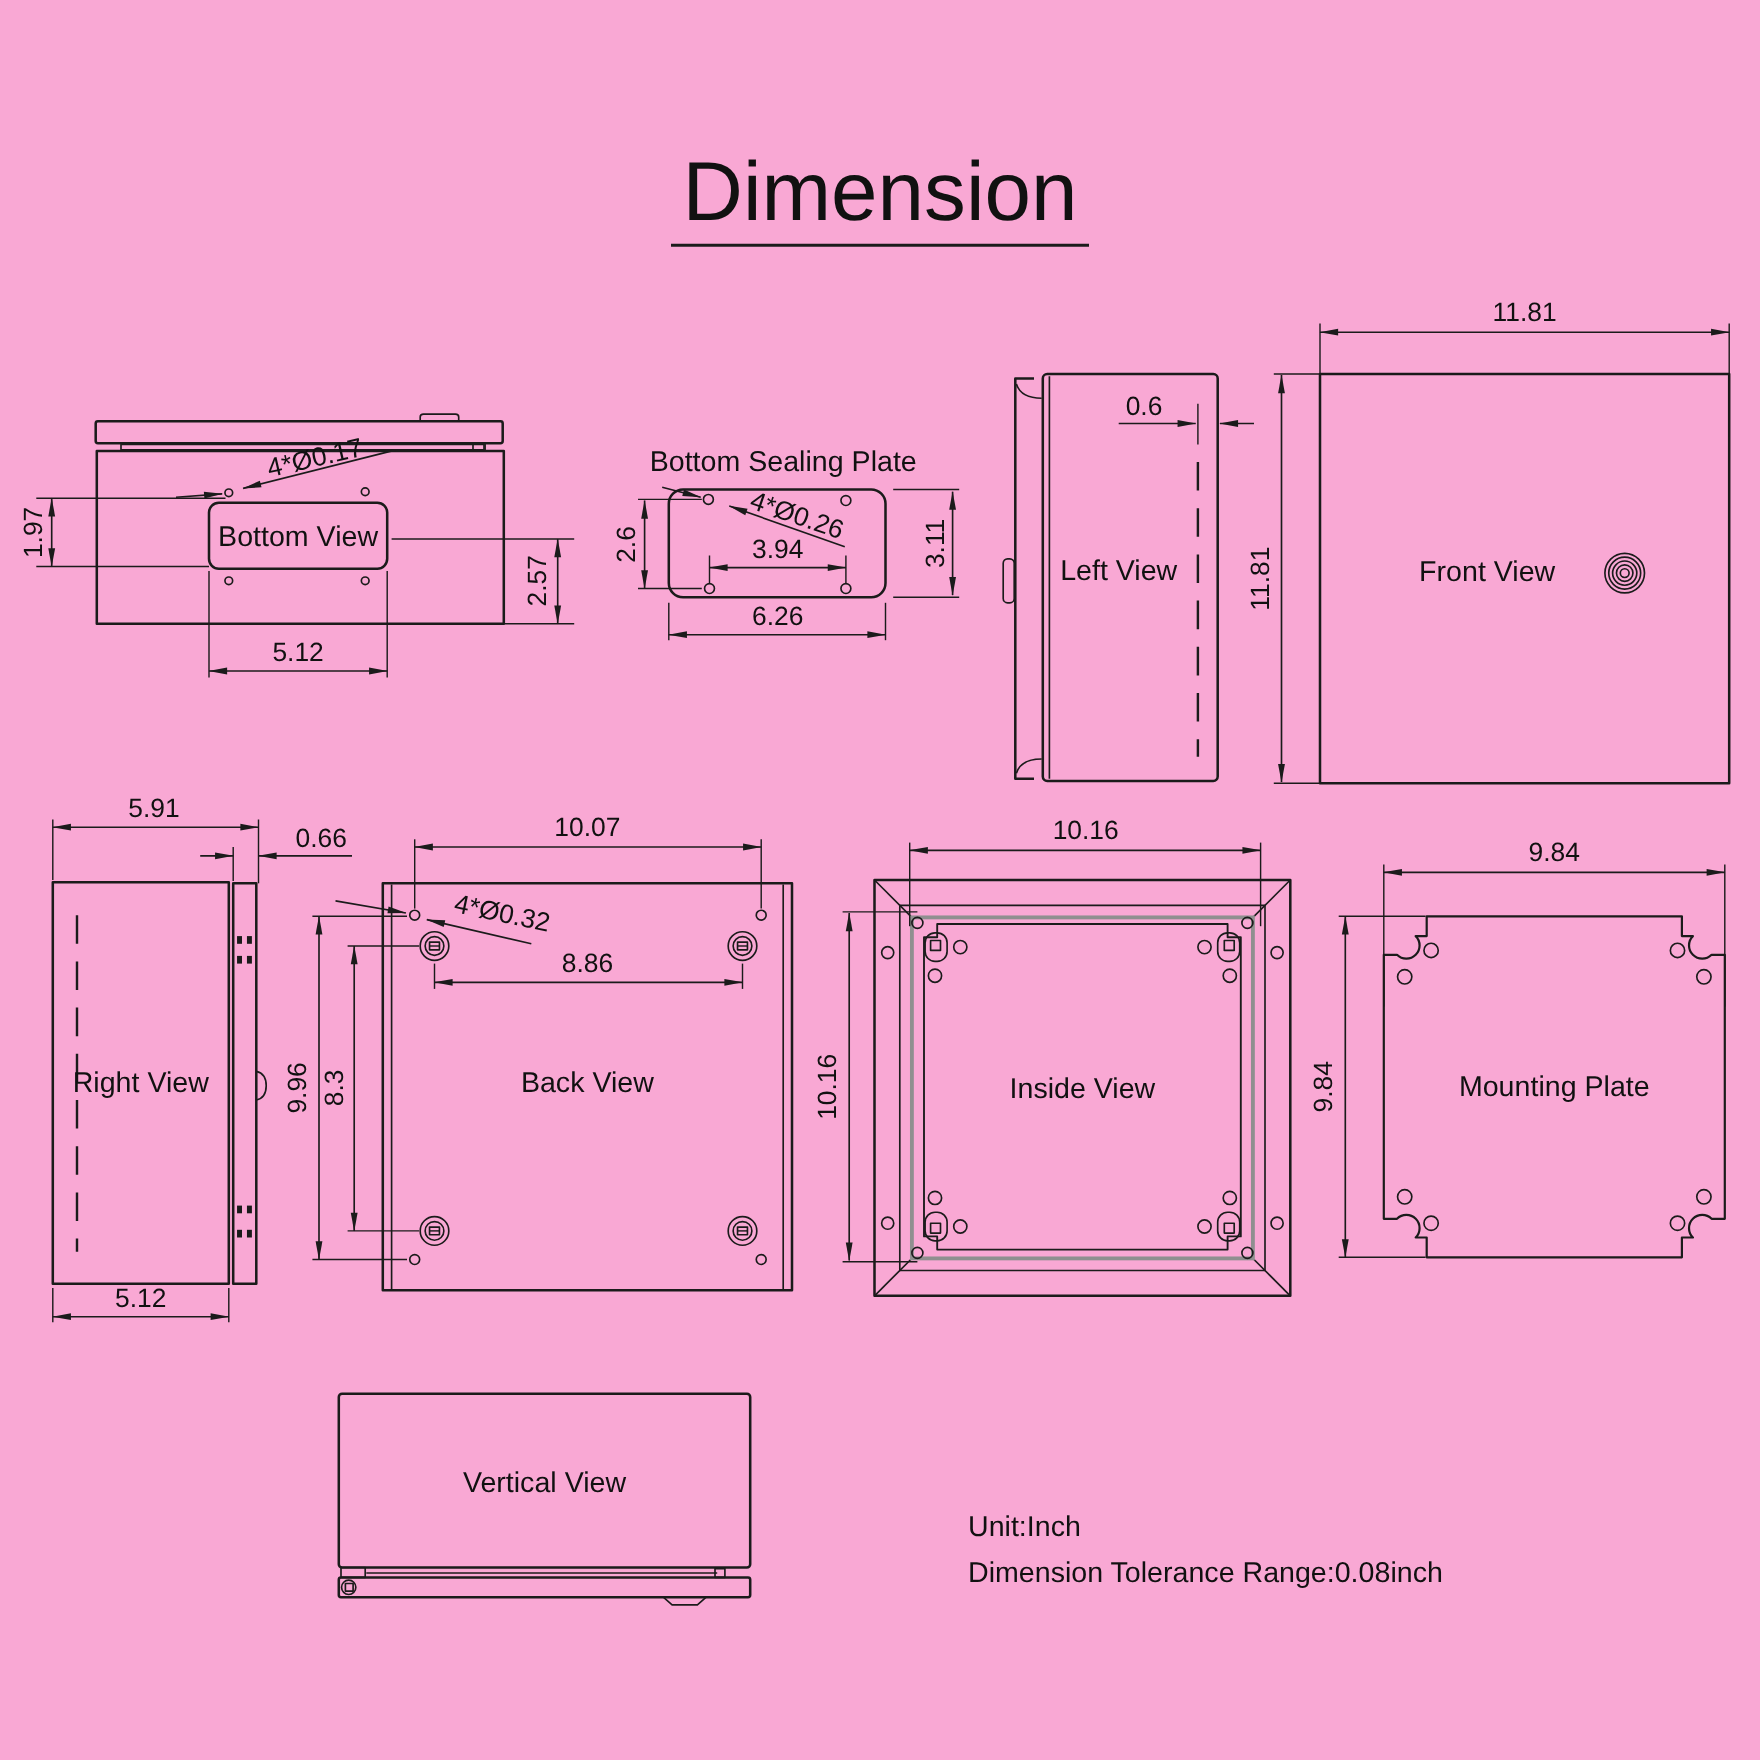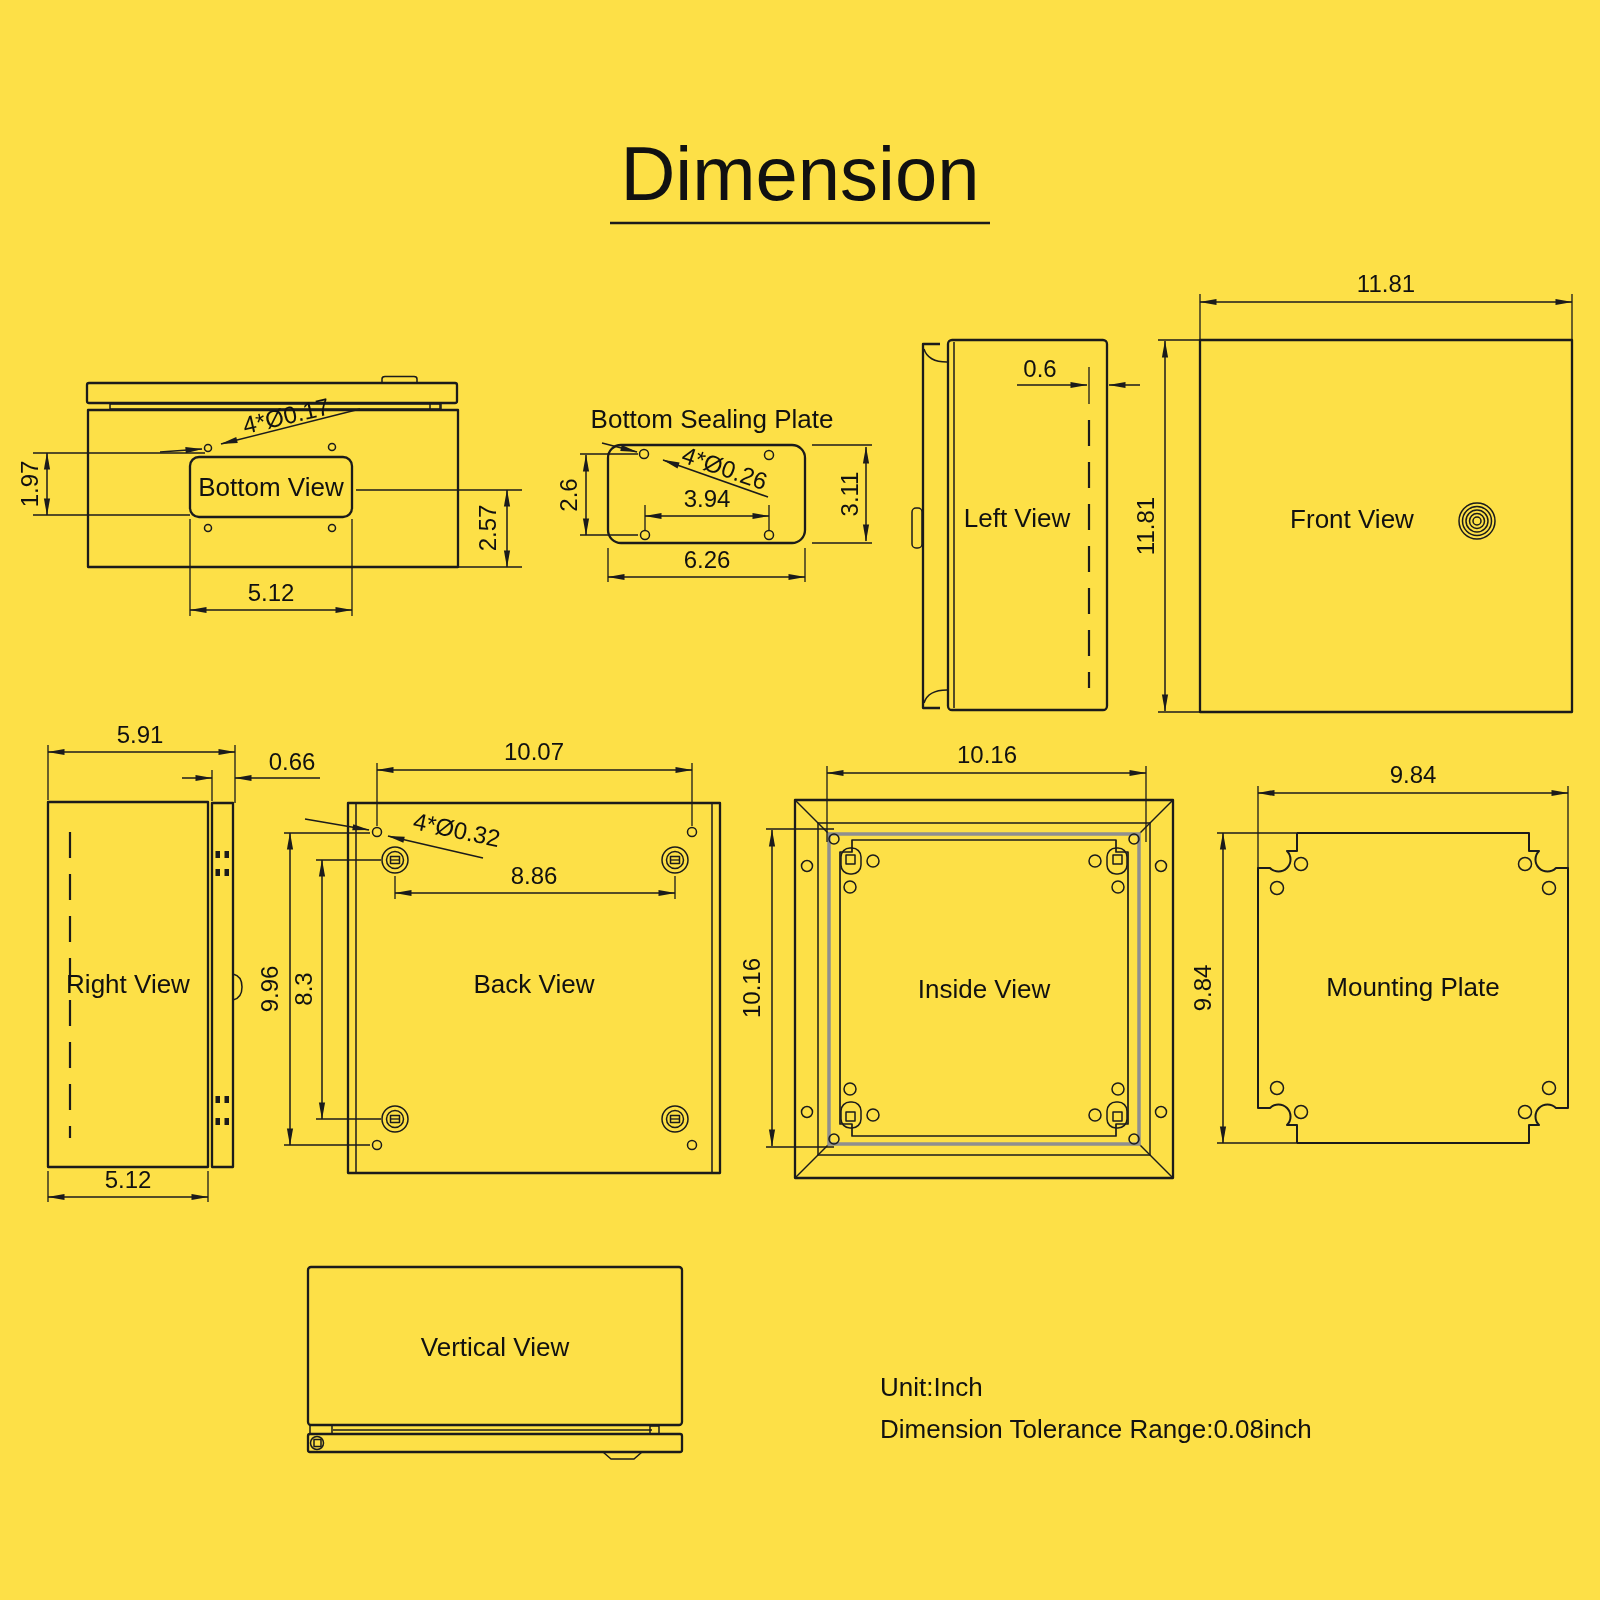--- a/index.html
+++ b/index.html
@@ -1,16 +1,16 @@
 <!DOCTYPE html>
 <html><head>
 <meta charset="utf-8">
 <style>
   html,body{margin:0;padding:0;background:#fff;}
-  #stage{position:relative;width:1600px;height:1600px;background:#fde047;overflow:hidden;}
+  #stage{position:relative;width:1600px;height:1600px;background:#f9a8d4;overflow:hidden;}
   svg{position:absolute;left:0;top:0;}
   text{fill:#111;font-family:"Liberation Sans",sans-serif;}
   .t-title{font-size:76px;}
   .t-lbl{font-size:26px;}
   .t-dim{font-size:24px;}
   .t-note{font-size:26px;}
   .ln{stroke:#1b1b1b;fill:none;stroke-width:2.3;stroke-linejoin:round;}
   .tn{stroke:#1b1b1b;fill:none;stroke-width:1.5;stroke-linejoin:round;}
   .ext{stroke:#1b1b1b;fill:none;stroke-width:1.3;}
   .dim{stroke:#1b1b1b;fill:none;stroke-width:1.5;marker-start:url(#arw);marker-end:url(#arw);}

